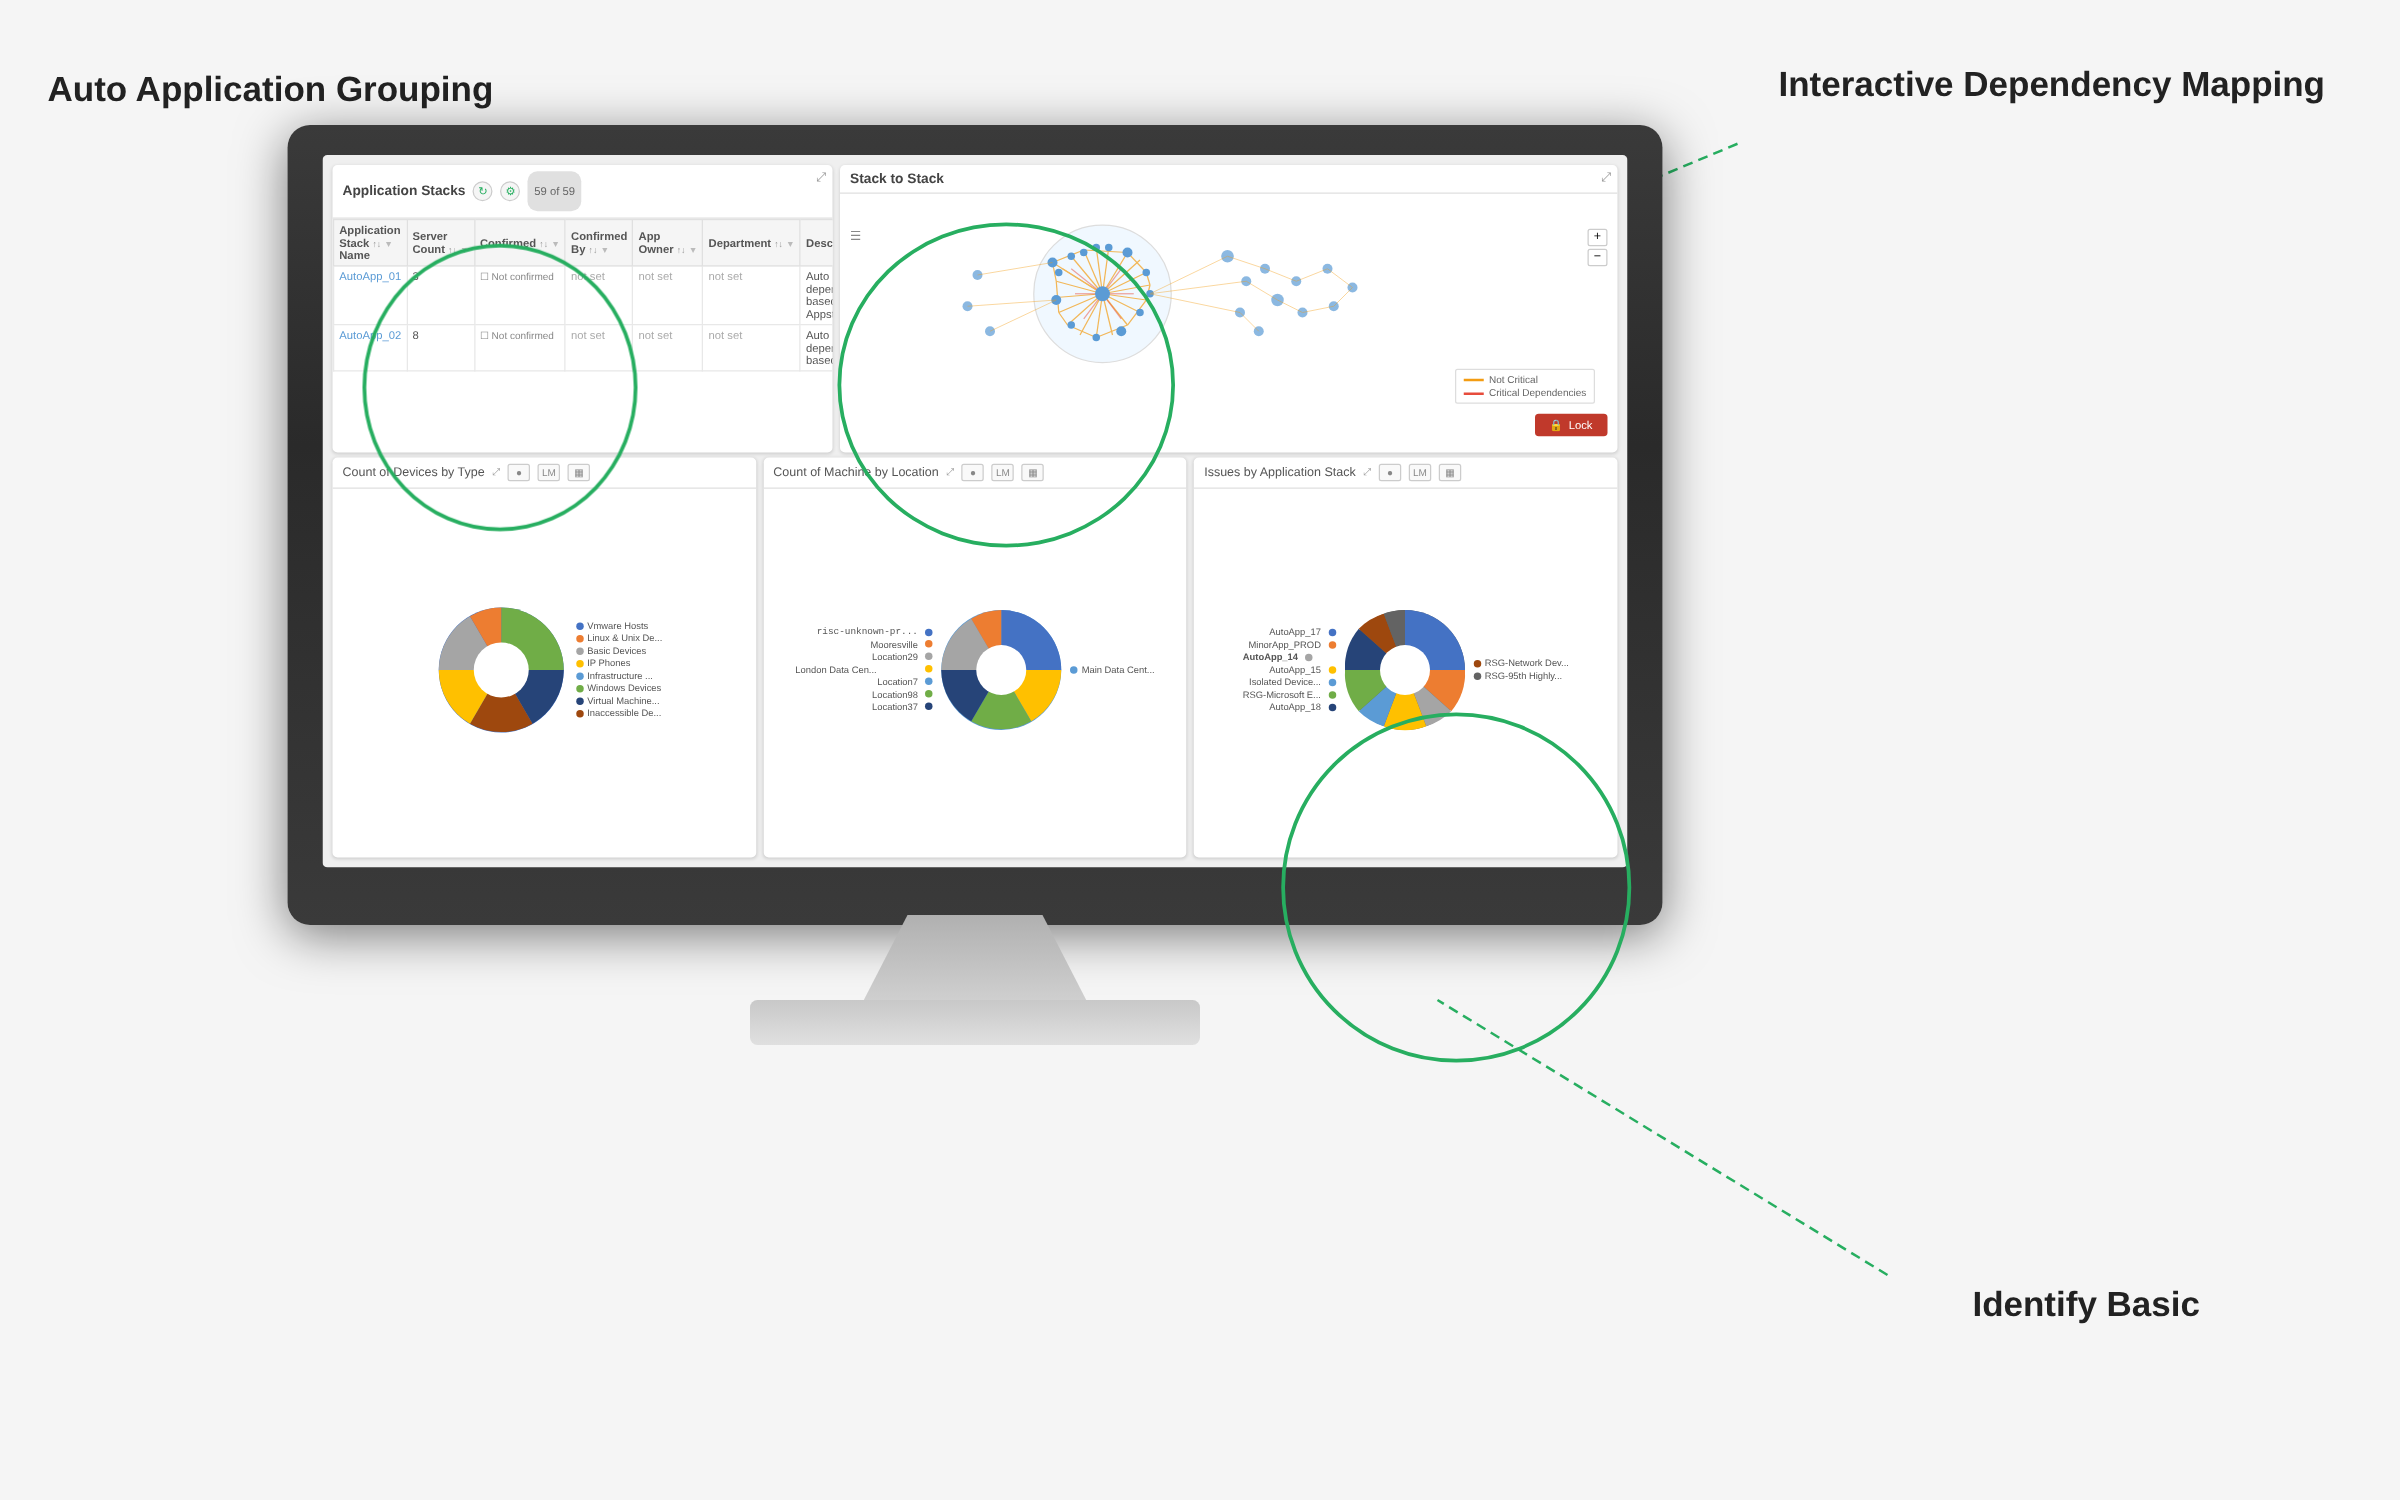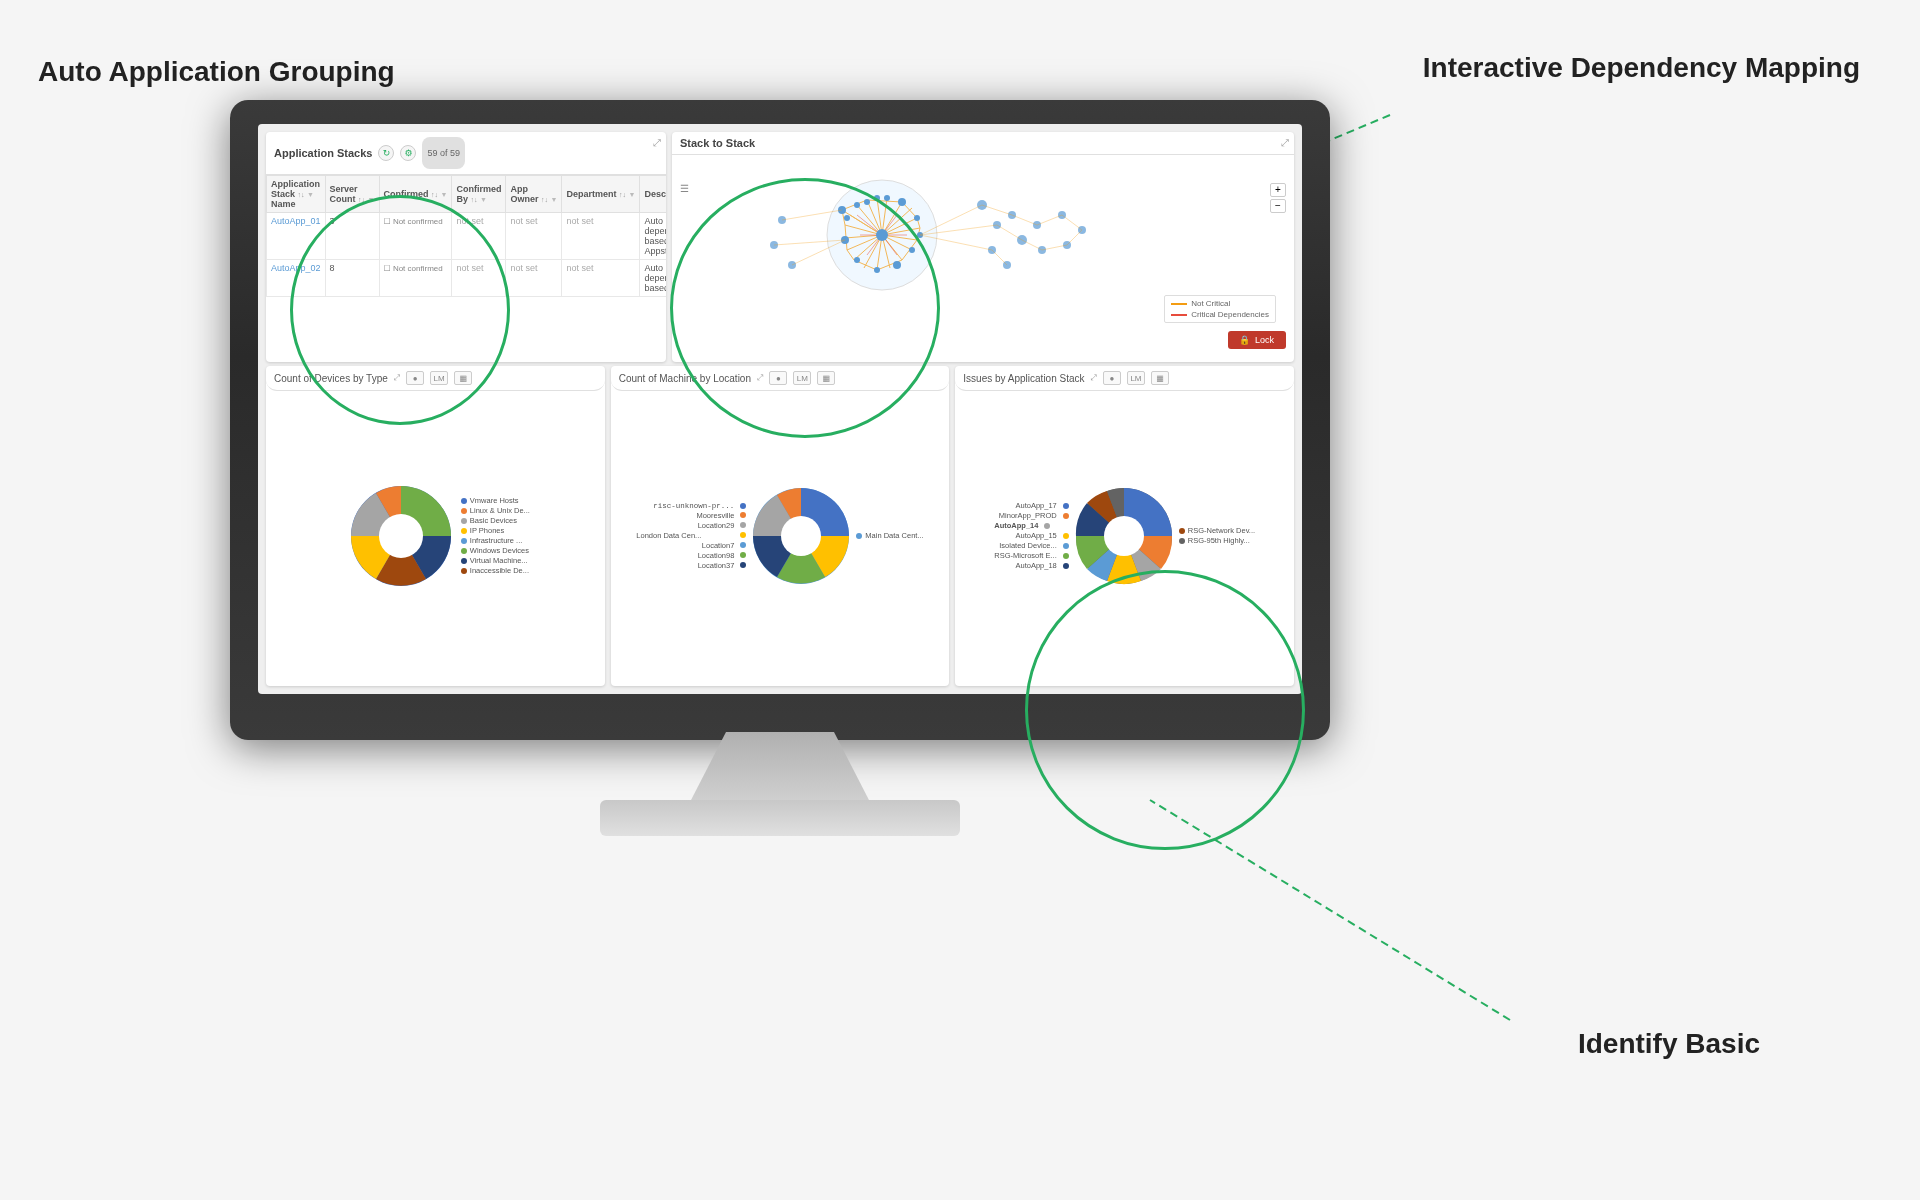--- a/index.html
+++ b/index.html
@@ -230,21 +230,20 @@
       box-shadow: 0 1px 3px rgba(0,0,0,0.15);
       overflow: hidden;
       position: relative;
     }
     .chart-header {
       padding: 5px 8px;
       border-bottom: 1px solid #e0e0e0;
       display: flex;
       align-items: center;
       gap: 6px;
-      border-radius: 11px;
     }
     .chart-title {
       font-size: 10px;
       color: #555;
     }
     .chart-btn-sm {
       width: 18px; height: 14px;
       border: 1px solid #ccc;
       border-radius: 2px;
       font-size: 8px;

